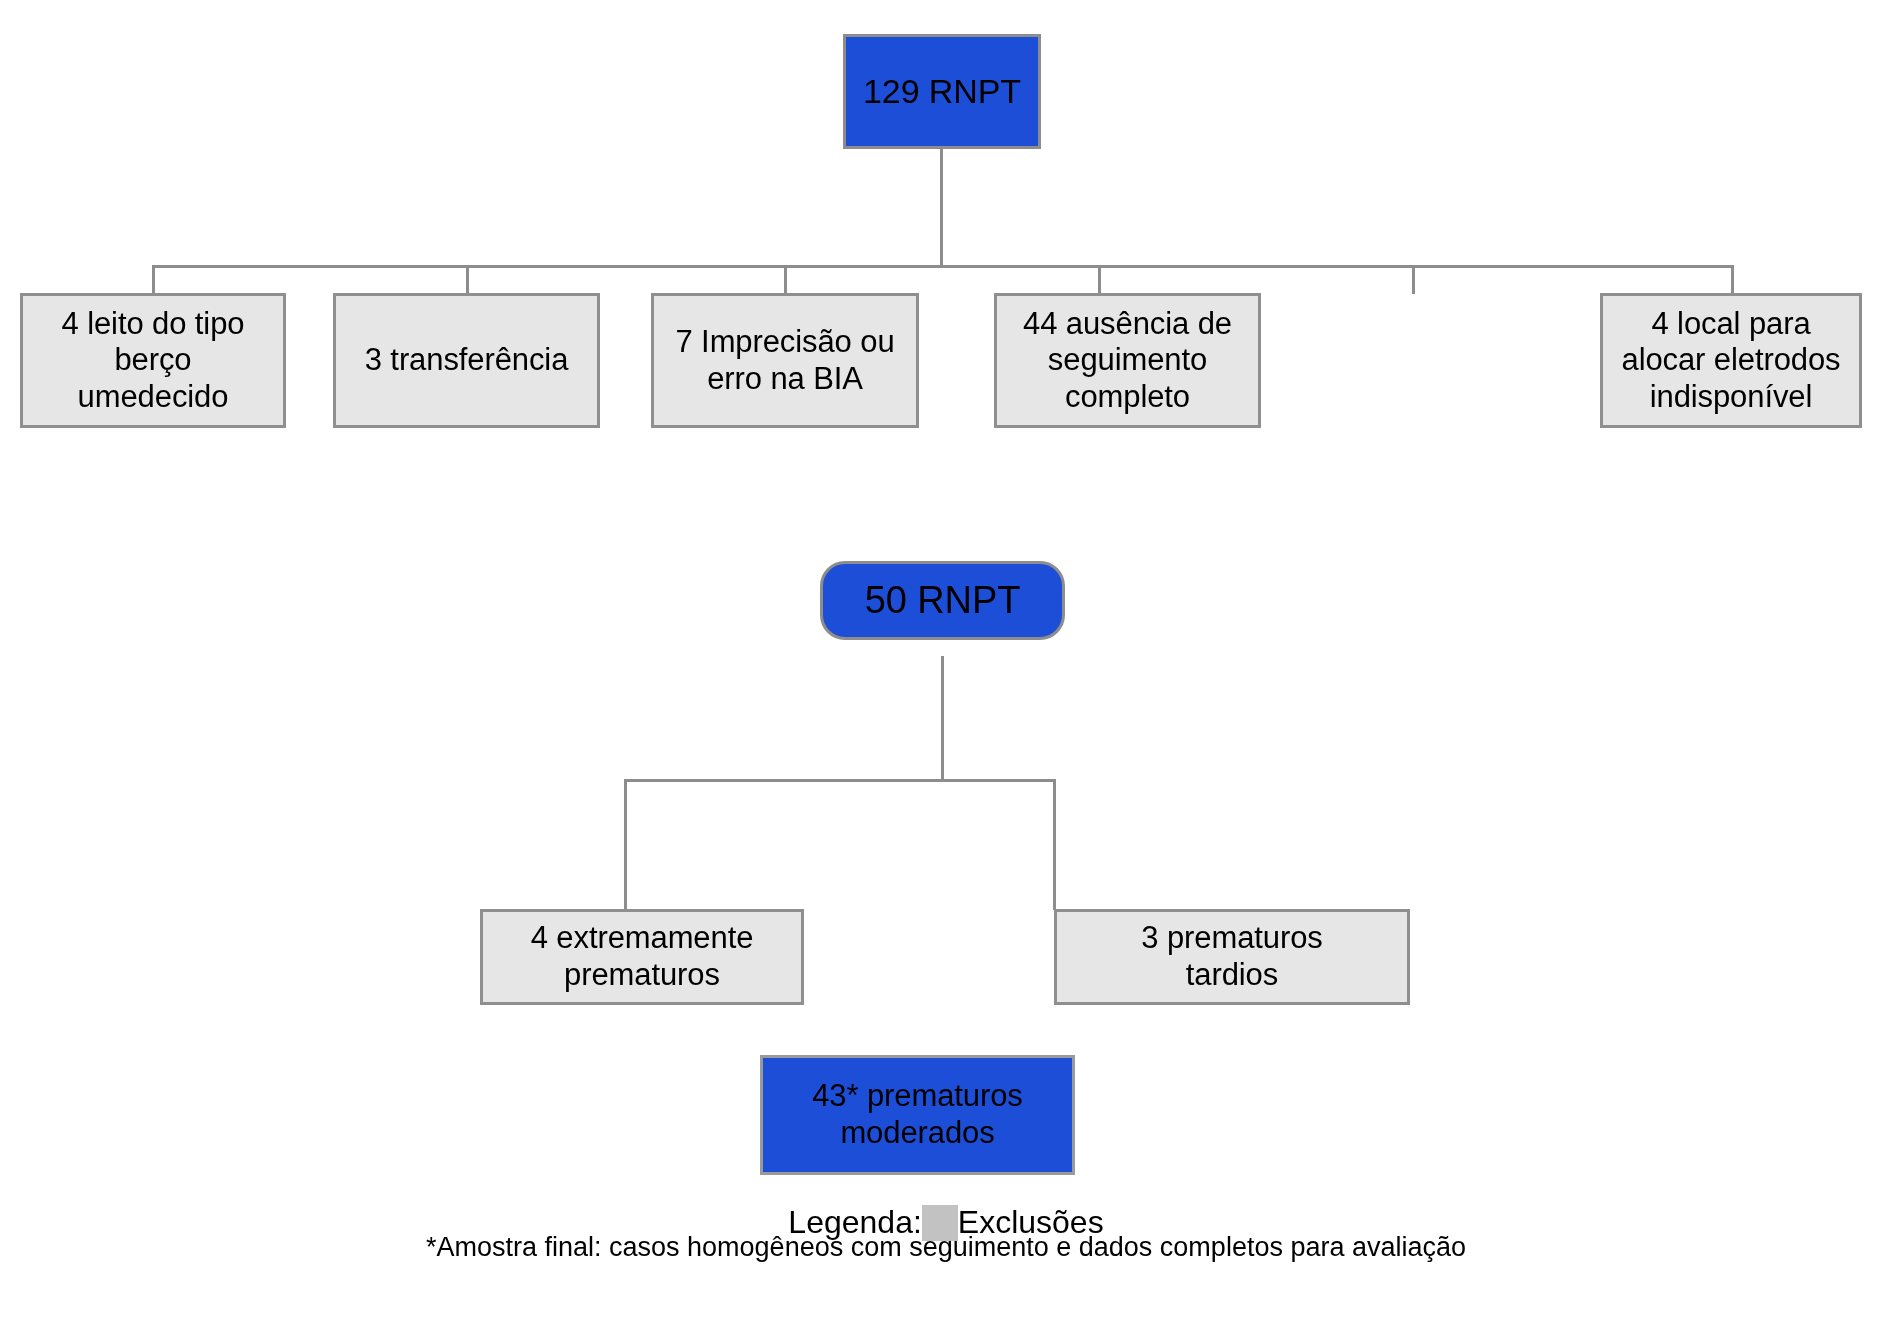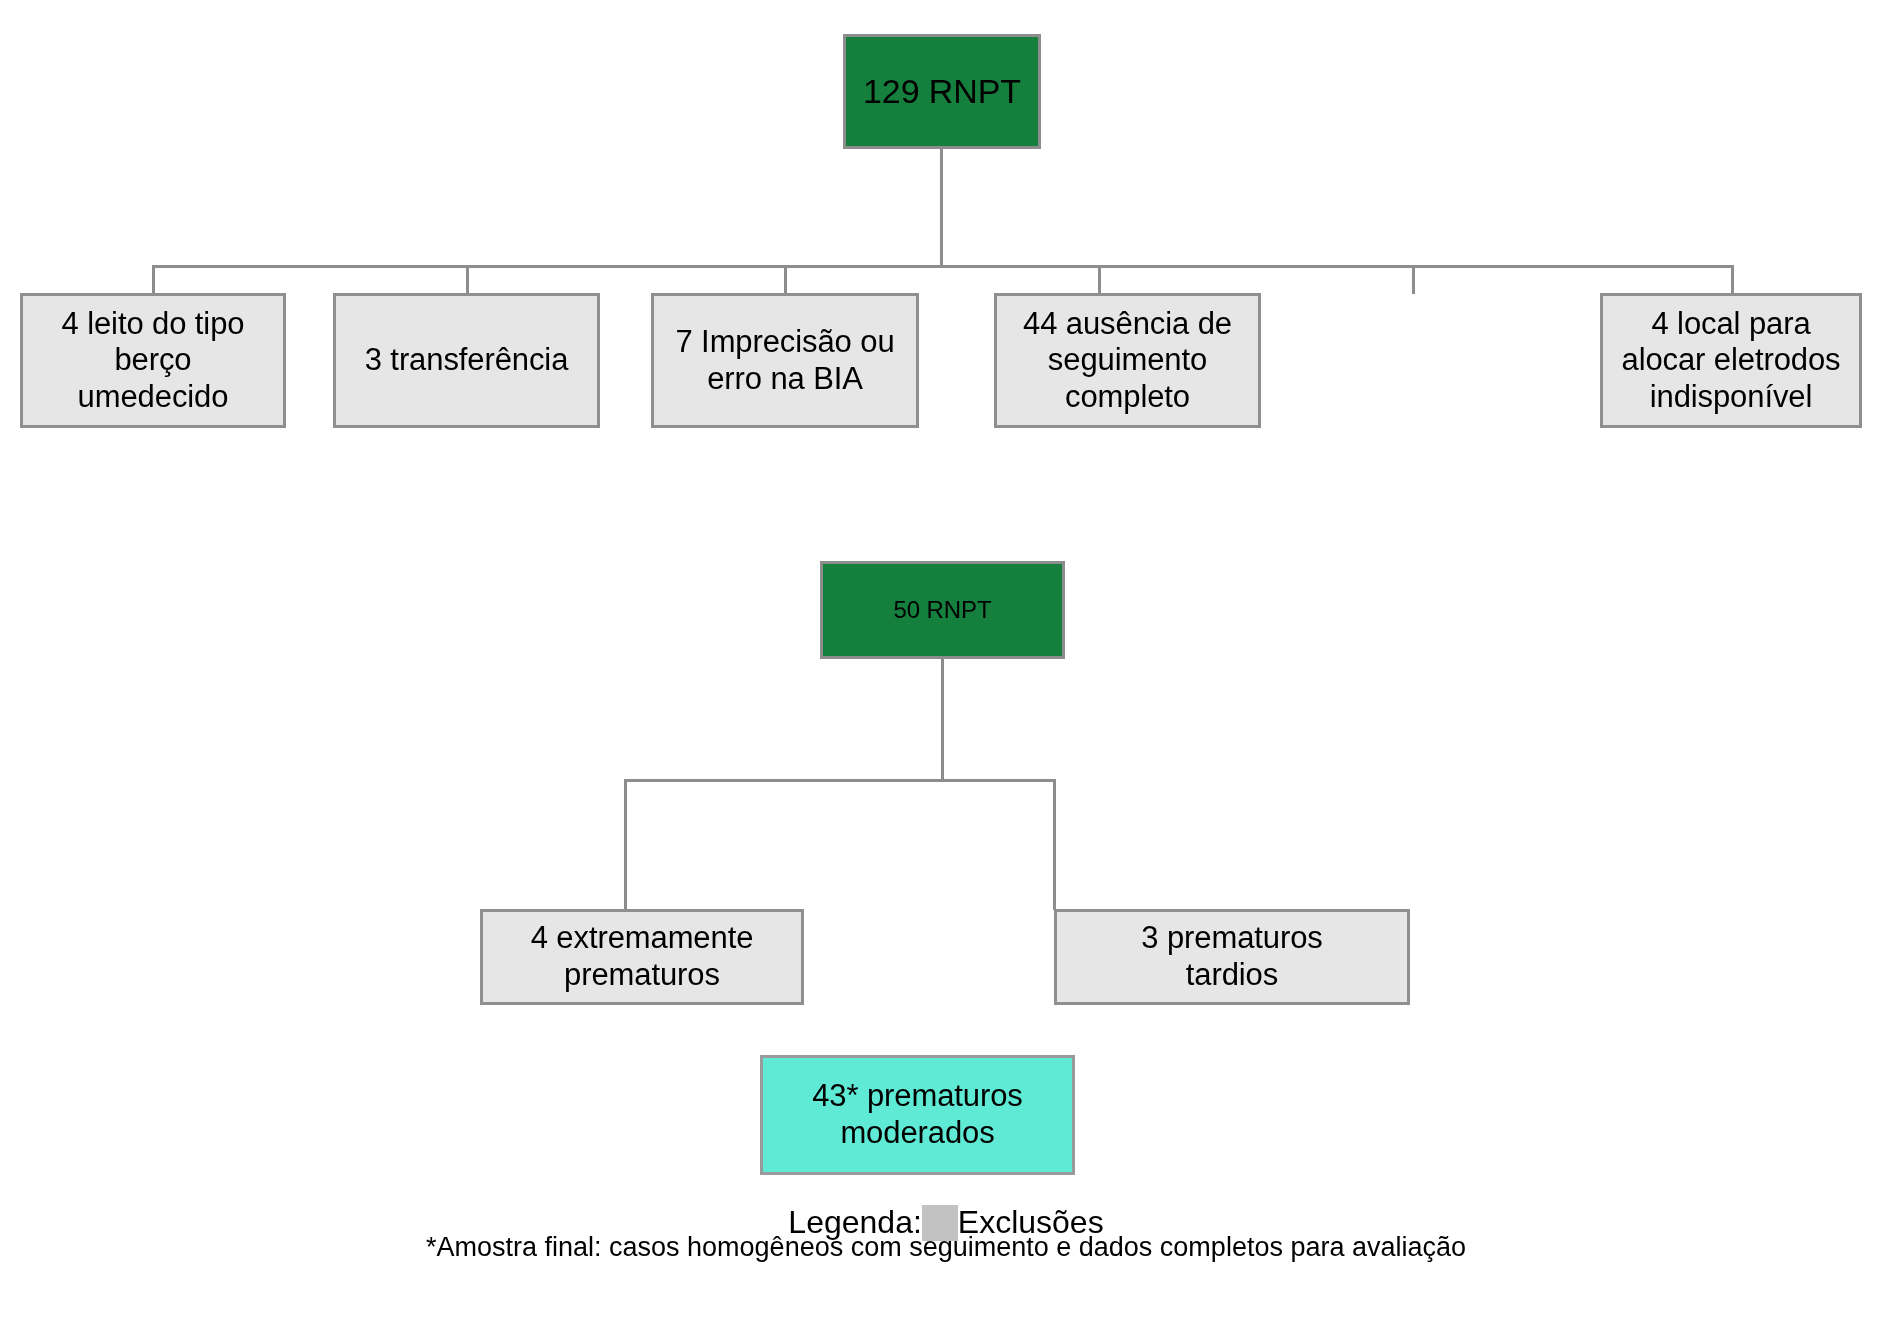--- a/index.html
+++ b/index.html
@@ -23,31 +23,31 @@
   .node {
     position: absolute;
     box-sizing: border-box;
     display: flex;
     align-items: center;
     justify-content: center;
     text-align: center;
     line-height: 1.18;
     font-size: 31px;
     border: 3px solid #8d8d8d;
-    background: #15803d;
+    background: #1d4ed8;
     padding: 2px 6px;
     white-space: pre-line;
     letter-spacing: -0.1px;
   }
   .node.excl {
     background: #e6e6e6;
     border-color: #8f8f8f;
   }
   .node.final {
-    background: #5eead4;
+    background: #1d4ed8;
     border-color: #9a9a9a;
   }
   
   .conn {
     position: absolute;
     background: #8d8d8d;
   }
   .vline { width: 3px; }
   .hline { height: 3px; }
 
@@ -101,21 +101,21 @@
   <div class="node excl" style="left:333px; top:293px; width:267px; height:135px;">3 transferência</div>
   <div class="node excl" style="left:651px; top:293px; width:268px; height:135px;">7 Imprecisão ou
 erro na BIA</div>
   <div class="node excl" style="left:966px; top:293px; width:267px; height:135px;margin-left:28px;">44 ausência de
 seguimento
 completo</div>
   <div class="node excl" style="left:1600px; top:293px; width:262px; height:135px;">4 local para
 alocar eletrodos
 indisponível</div>
 
-  <div class="node" style="left:820px; top:561px; width:245px; height:98px; font-size:24px;">50 RNPT</div>
+  <div class="node" style="left:820px; top:561px; width:245px; height:79px; font-size:38px;border-radius:25px;">50 RNPT</div>
 
   <div class="conn vline" style="left:941px; top:656px; width:3px; height:125px;"></div>
 
   <div class="conn hline" style="left:624px; top:779px; width:432px; height:3px;"></div>
 
   <div class="conn vline" style="left:624px; top:779px; width:3px; height:131px;"></div>
   <div class="conn vline" style="left:1053px; top:779px; width:3px; height:131px;"></div>
 
   <div class="node excl" style="left:480px; top:909px; width:324px; height:96px;">4 extremamente
 prematuros</div>

